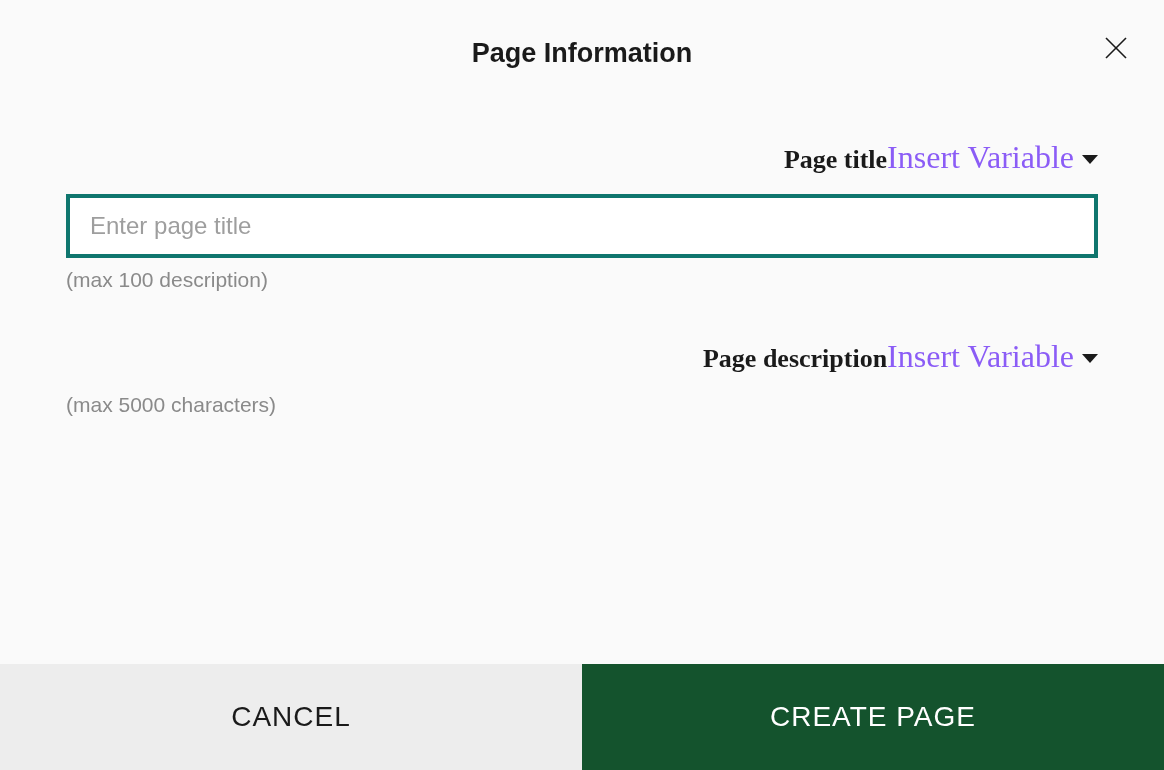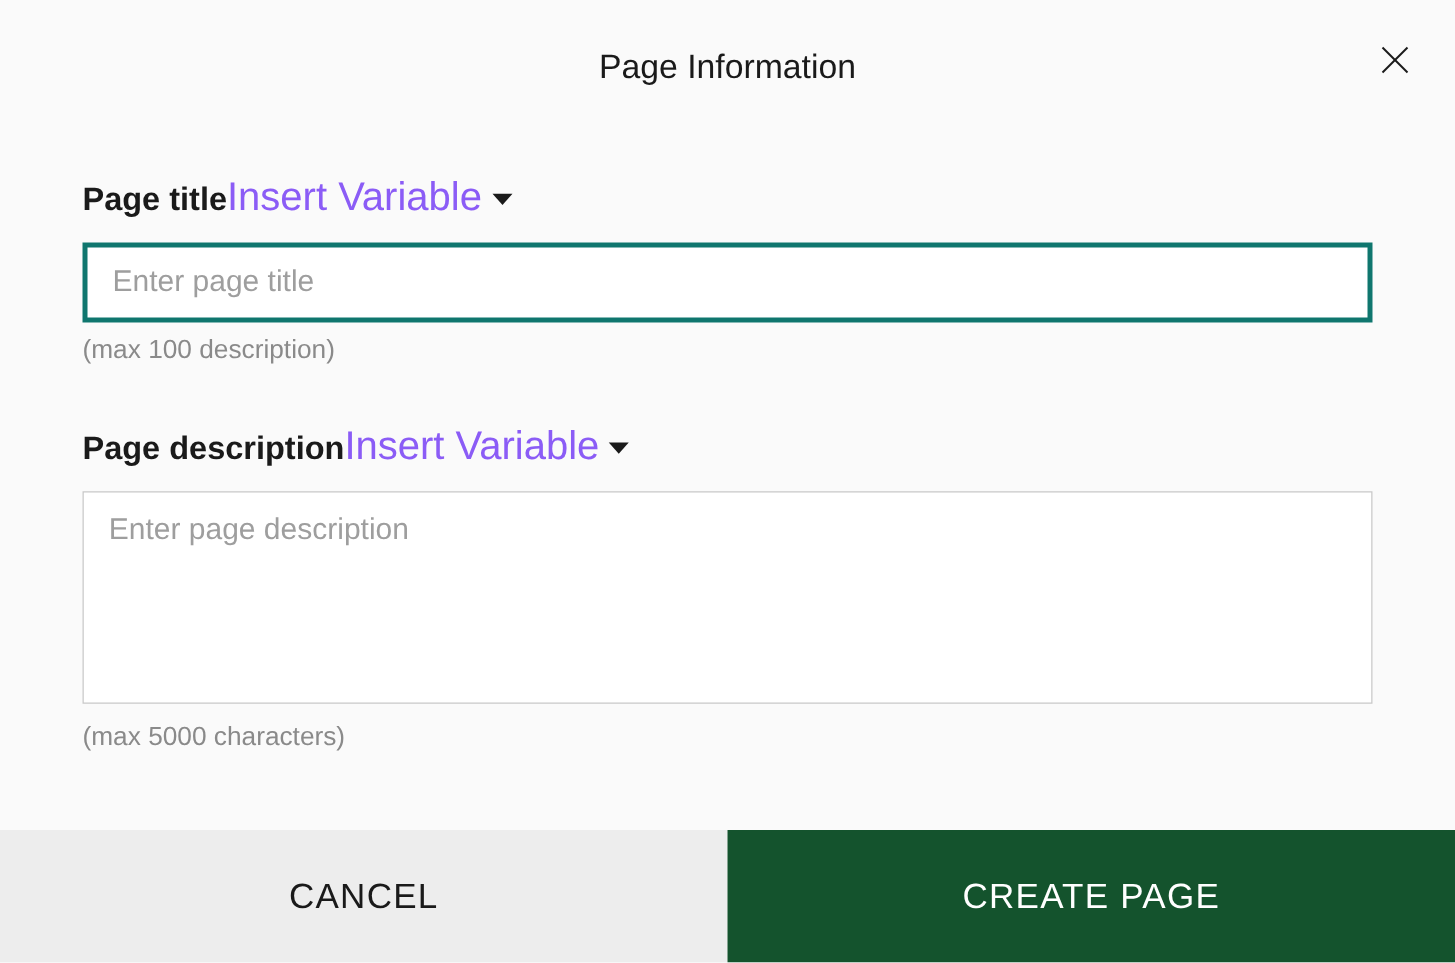--- a/index.html
+++ b/index.html
@@ -22,21 +22,21 @@
       flex-direction: column;
     }
     .header {
       position: relative;
       padding-top: 38px;
       padding-bottom: 20px;
     }
     .title {
       text-align: center;
       font-size: 27px;
-      font-weight: 400;
+      font-weight: 700;
       color: #1a1a1a;
     }
     .close-btn {
       position: absolute;
       top: 30px;
       right: 30px;
       width: 36px;
       height: 36px;
       cursor: pointer;
       background: none;
@@ -48,23 +48,24 @@
     .close-btn svg {
       width: 30px;
       height: 30px;
     }
     .content {
       flex: 1;
       padding: 50px 66px 0 66px;
     }
     .field-header {
       display: flex;
-      justify-content: flex-start;
+      justify-content: flex-end;
       align-items: baseline;
       margin-bottom: 18px;
+      font-family: Liberation Serif, serif;
     }
     .field-label {
       font-size: 26px;
       font-weight: 700;
       color: #1a1a1a;
     }
     .insert-var {
       font-size: 32px;
       color: #8b5cf6;
       background: none;
@@ -173,21 +174,20 @@
     </div>
 
     <div class="field-group">
       <div class="field-header">
         <label class="field-label">Page description</label>
         <button class="insert-var">
           <span>Insert Variable</span>
           <span class="caret-down"></span>
         </button>
       </div>
-      <textarea class="textarea-input" placeholder="Enter page description" style=""></textarea>
       <div class="hint">(max 5000 characters)</div>
     </div>
 
   </div>
 
   <div class="footer">
     <button class="btn btn-cancel">CANCEL</button>
     <button class="btn btn-create">CREATE PAGE</button>
   </div>
 </div>

